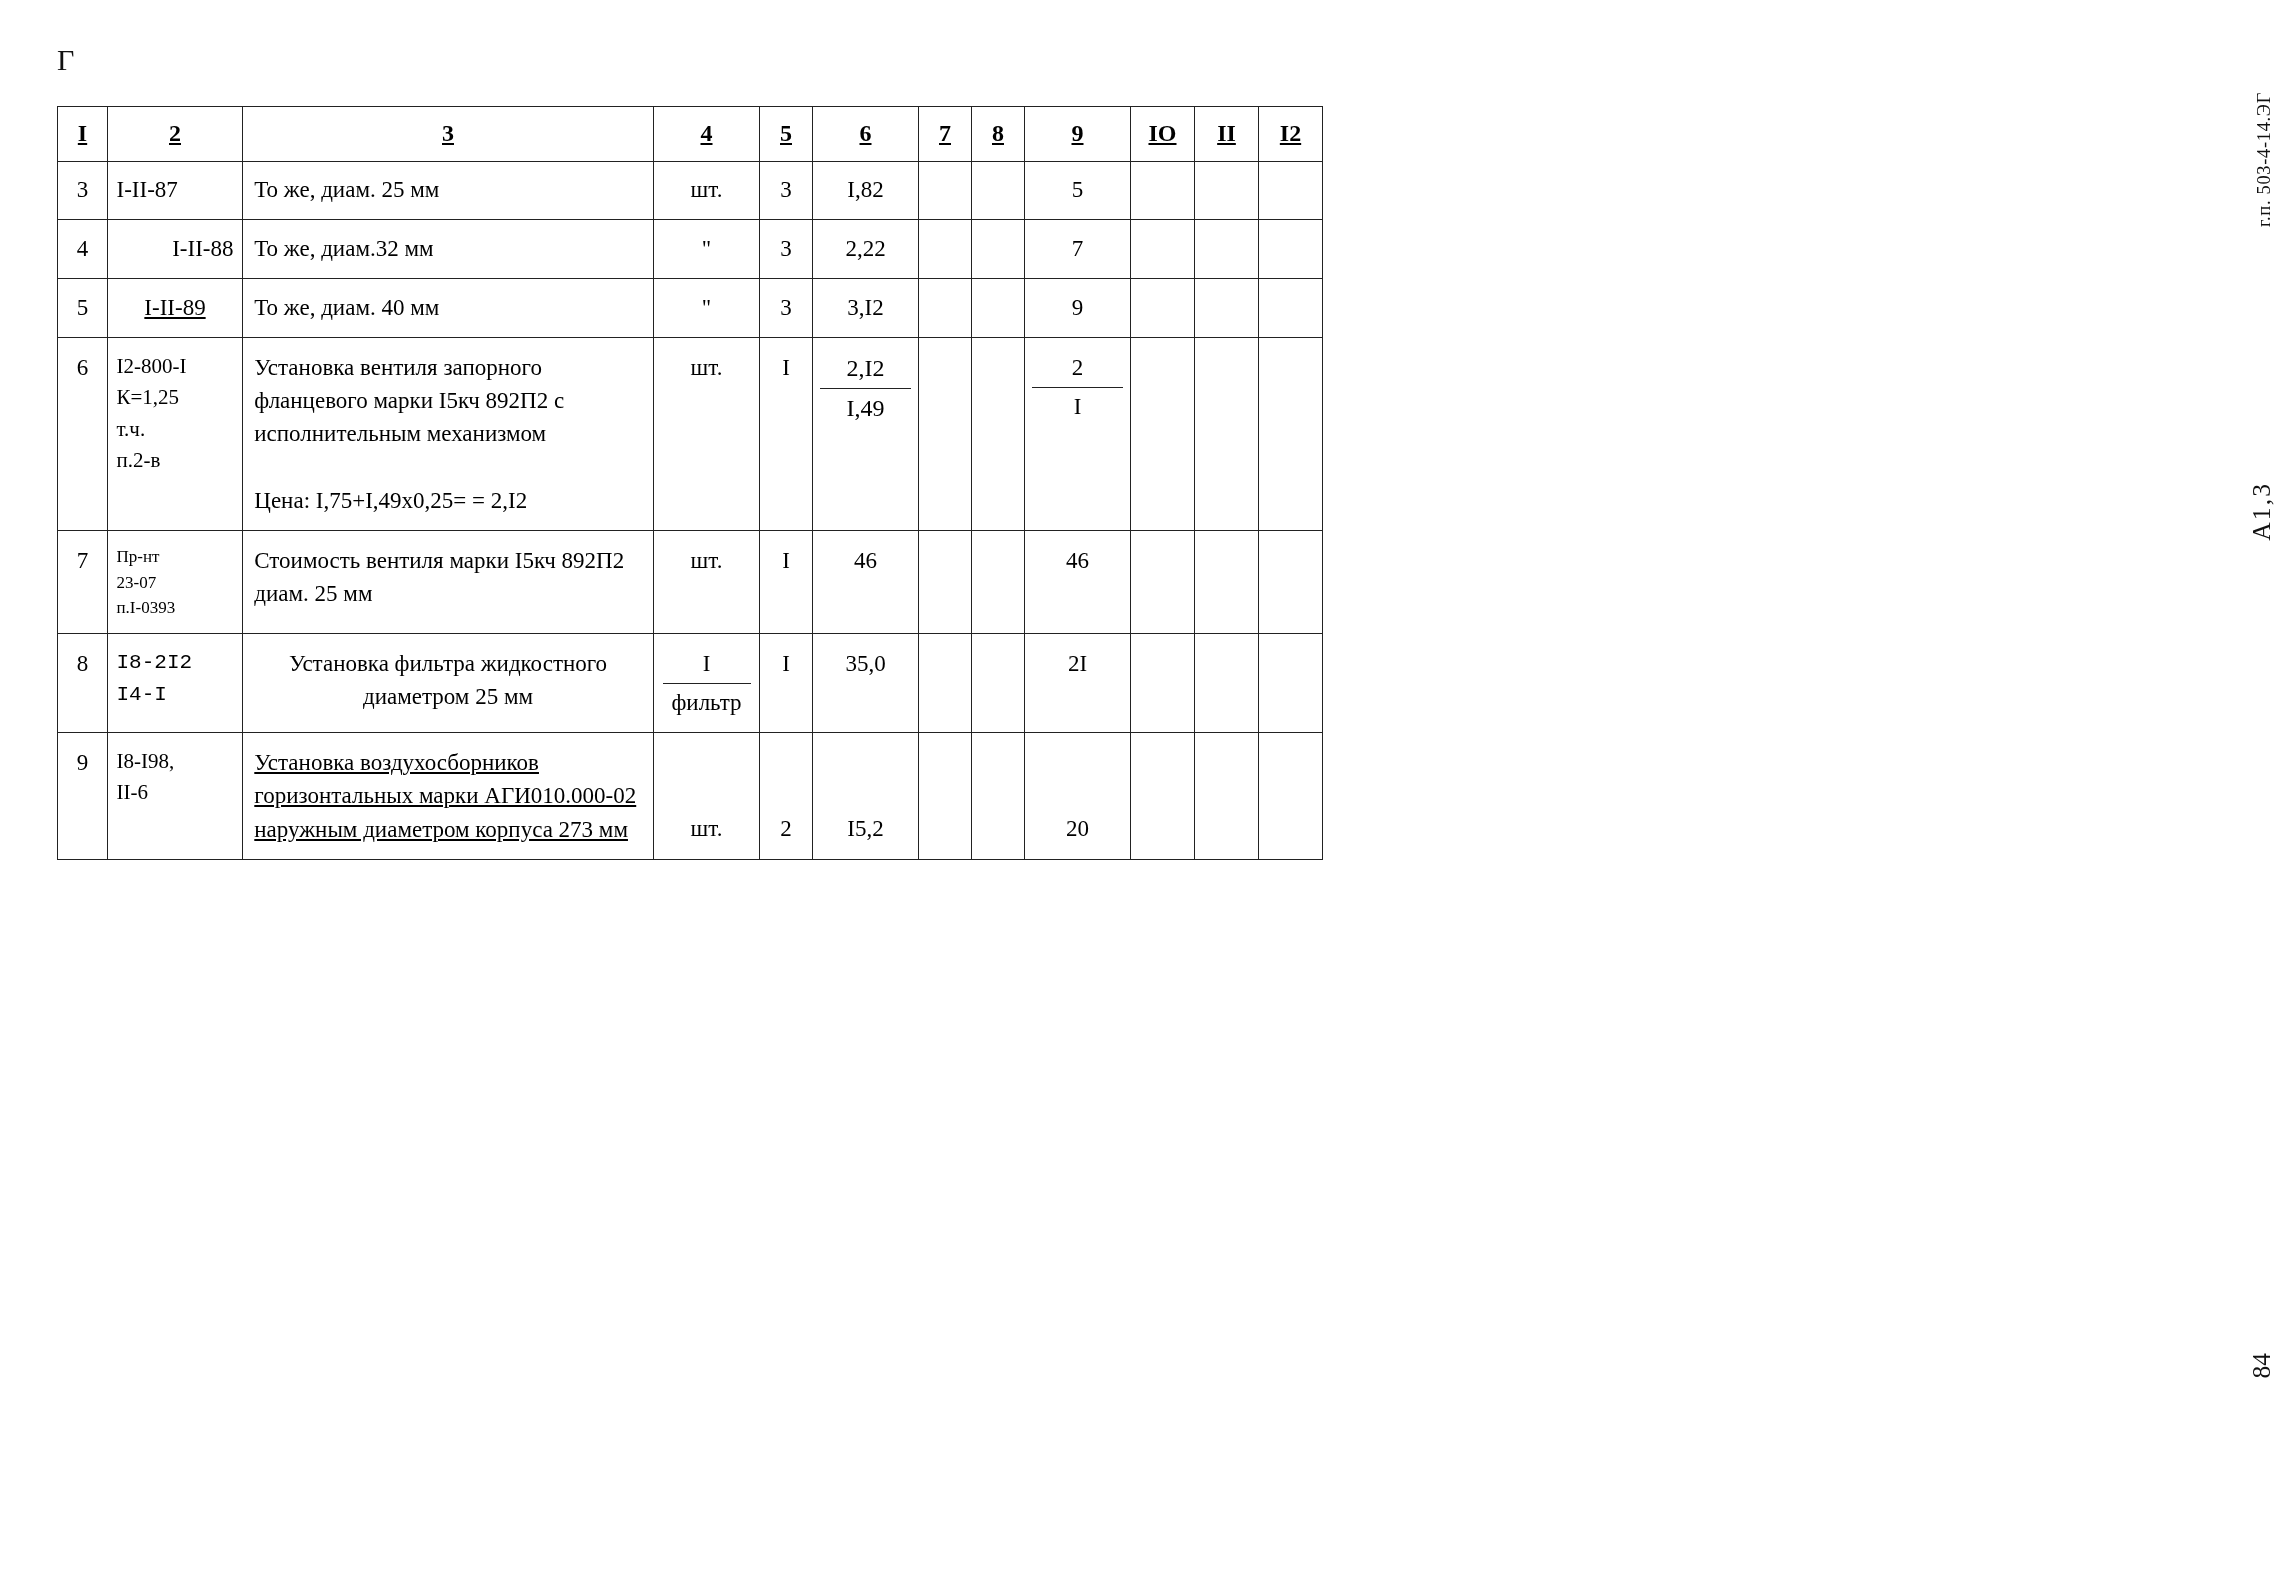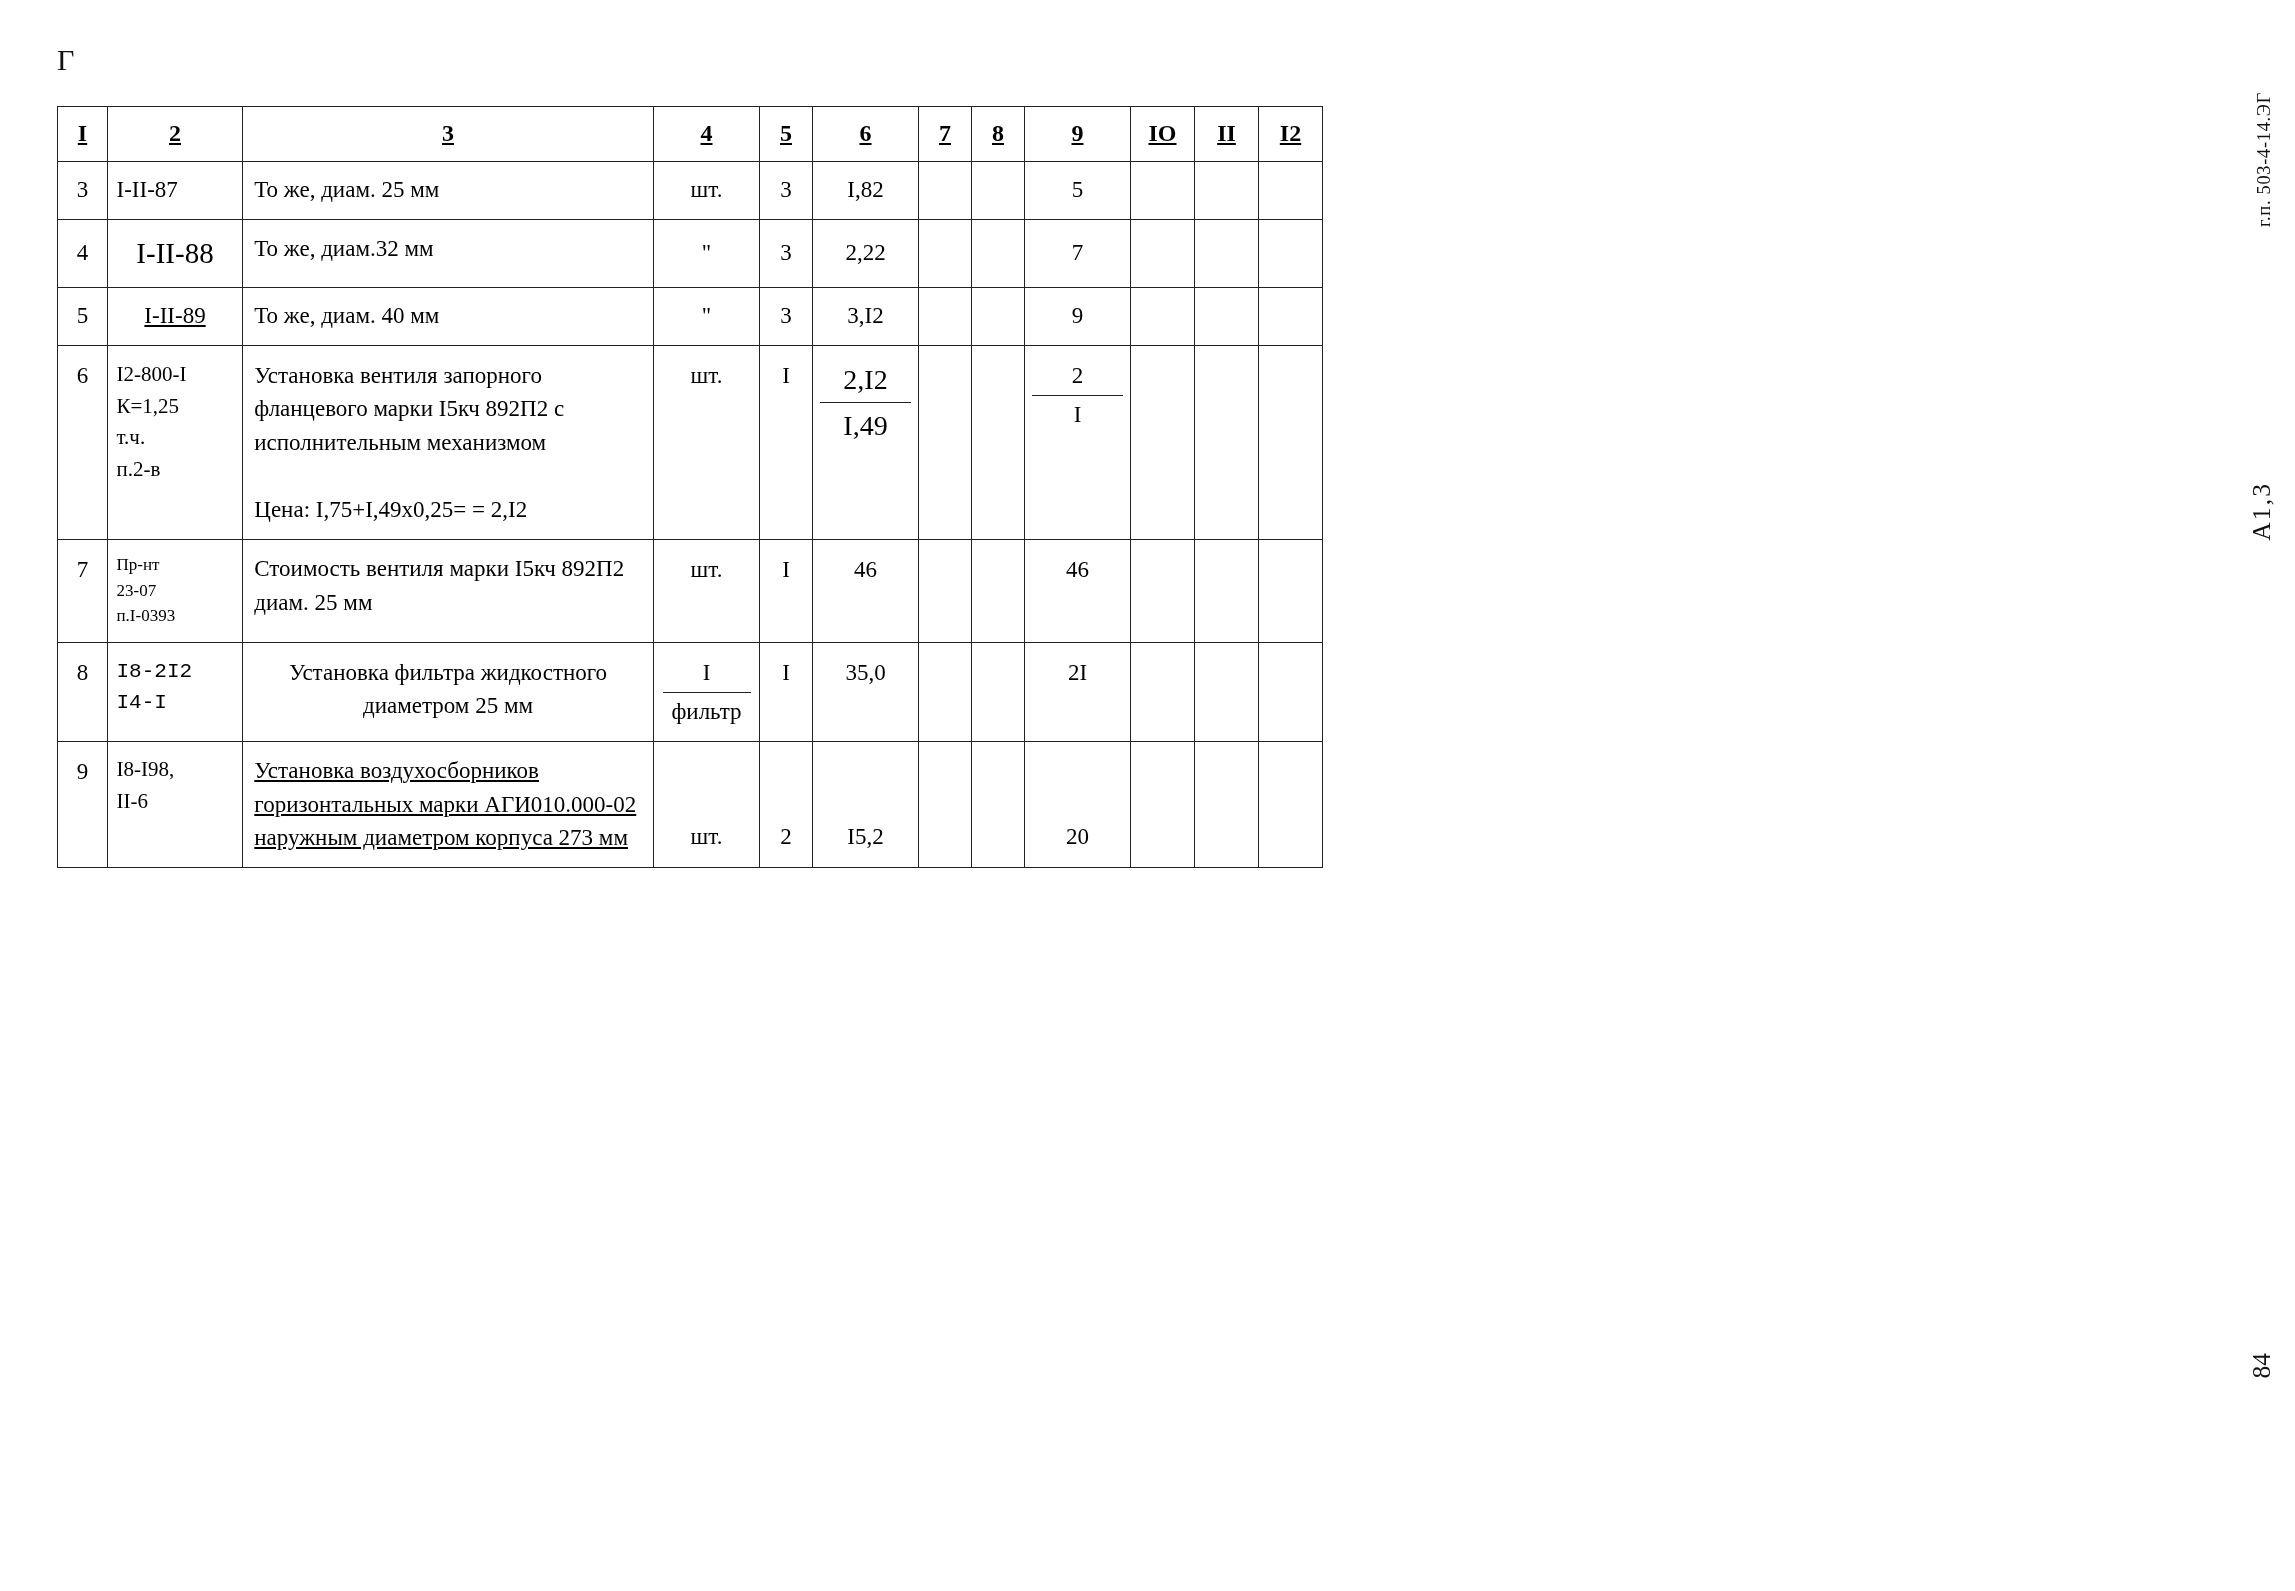--- a/index.html
+++ b/index.html
@@ -149,21 +149,21 @@
         <td style="border:1.1px solid #222;padding:12.8px 5.7px;font-size:23px;"></td>
         <td style="border:1.1px solid #222;padding:12.8px 5.7px;font-size:23px;"></td>
         <td style="border:1.1px solid #222;padding:12.8px 7px;font-size:23px;text-align:center;vertical-align:middle;">5</td>
         <td style="border:1.1px solid #222;padding:12.8px 5.7px;font-size:23px;"></td>
         <td style="border:1.1px solid #222;padding:12.8px 5.7px;font-size:23px;"></td>
         <td style="border:1.1px solid #222;padding:12.8px 5.7px;font-size:23px;"></td>
       </tr>
 
       <tr>
         <td style="border:1.1px solid #222;padding:12.8px 8.5px;font-size:23px;text-align:center;vertical-align:middle;">4</td>
-        <td style="border:1.1px solid #222;padding:12.8px 8.5px;font-size:29px;text-align:center;vertical-align:top;">I-ІІ-88</td>
+        <td style="border:1.1px solid #222;padding:12.8px 8.5px;font-size:23px;text-align:right;vertical-align:top;">I-ІІ-88</td>
         <td style="border:1.1px solid #222;padding:12.8px 11.3px;font-size:23px;text-align:left;vertical-align:top;">То же, диам.32 мм</td>
         <td style="border:1.1px solid #222;padding:12.8px 8.5px;font-size:23px;text-align:center;vertical-align:middle;">"</td>
         <td style="border:1.1px solid #222;padding:12.8px 5.7px;font-size:23px;text-align:center;vertical-align:middle;">3</td>
         <td style="border:1.1px solid #222;padding:12.8px 7px;font-size:23px;text-align:center;vertical-align:middle;">2,22</td>
         <td style="border:1.1px solid #222;padding:12.8px 5.7px;font-size:23px;"></td>
         <td style="border:1.1px solid #222;padding:12.8px 5.7px;font-size:23px;"></td>
         <td style="border:1.1px solid #222;padding:12.8px 7px;font-size:23px;text-align:center;vertical-align:middle;">7</td>
         <td style="border:1.1px solid #222;padding:12.8px 5.7px;font-size:23px;"></td>
         <td style="border:1.1px solid #222;padding:12.8px 5.7px;font-size:23px;"></td>
         <td style="border:1.1px solid #222;padding:12.8px 5.7px;font-size:23px;"></td>
@@ -187,21 +187,21 @@
       <tr>
         <td style="border:1.1px solid #222;padding:12.8px 8.5px;font-size:23px;text-align:center;vertical-align:top;padding-top:14px;">6</td>
         <td style="border:1.1px solid #222;padding:12.8px 8.5px;font-size:21px;text-align:left;vertical-align:top;line-height:1.5;">I2-800-I<br>К=1,25<br>т.ч.<br>п.2-в</td>
         <td style="border:1.1px solid #222;padding:12.8px 11.3px;font-size:23px;text-align:left;vertical-align:top;line-height:1.45;">
           Установка вентиля запорного фланцевого марки I5кч 892П2 с исполнительным механизмом
           <br><br>
           Цена: I,75+I,49х0,25= = 2,I2
         </td>
         <td style="border:1.1px solid #222;padding:12.8px 8.5px;font-size:23px;text-align:center;vertical-align:top;padding-top:14px;">шт.</td>
         <td style="border:1.1px solid #222;padding:12.8px 5.7px;font-size:23px;text-align:center;vertical-align:top;padding-top:14px;">I</td>
-        <td style="border:1.1px solid #222;padding:12.8px 7px;font-size:28px;text-align:center;vertical-align:top;padding-top:14px;">
+        <td style="border:1.1px solid #222;padding:12.8px 7px;font-size:24px;text-align:center;vertical-align:top;padding-top:14px;">
           <span style="display:block;border-bottom:1.1px solid #222;padding-bottom:2.8px;text-align:center;">2,I2</span>
           <span style="display:block;padding-top:2.8px;text-align:center;">I,49</span>
         </td>
         <td style="border:1.1px solid #222;padding:12.8px 5.7px;font-size:23px;"></td>
         <td style="border:1.1px solid #222;padding:12.8px 5.7px;font-size:23px;"></td>
         <td style="border:1.1px solid #222;padding:12.8px 7px;font-size:23px;text-align:center;vertical-align:top;padding-top:14px;">
           <span style="display:block;border-bottom:1.1px solid #222;padding-bottom:2.8px;text-align:center;">2</span>
           <span style="display:block;padding-top:2.8px;text-align:center;">I</span>
         </td>
         <td style="border:1.1px solid #222;padding:12.8px 5.7px;font-size:23px;"></td>

